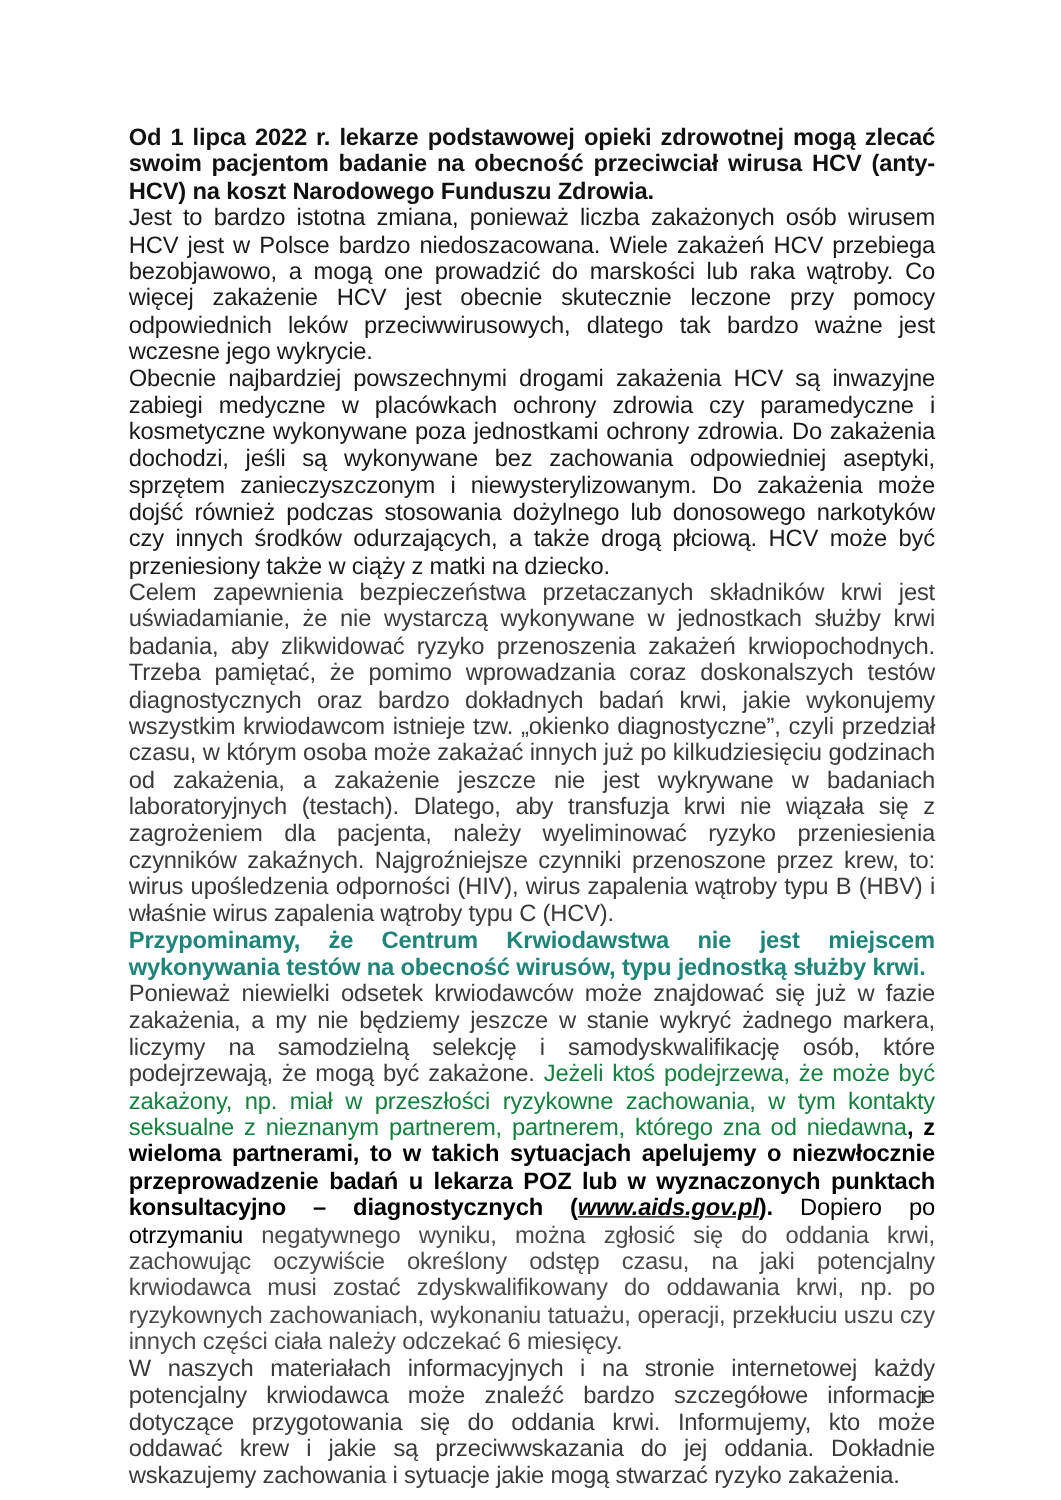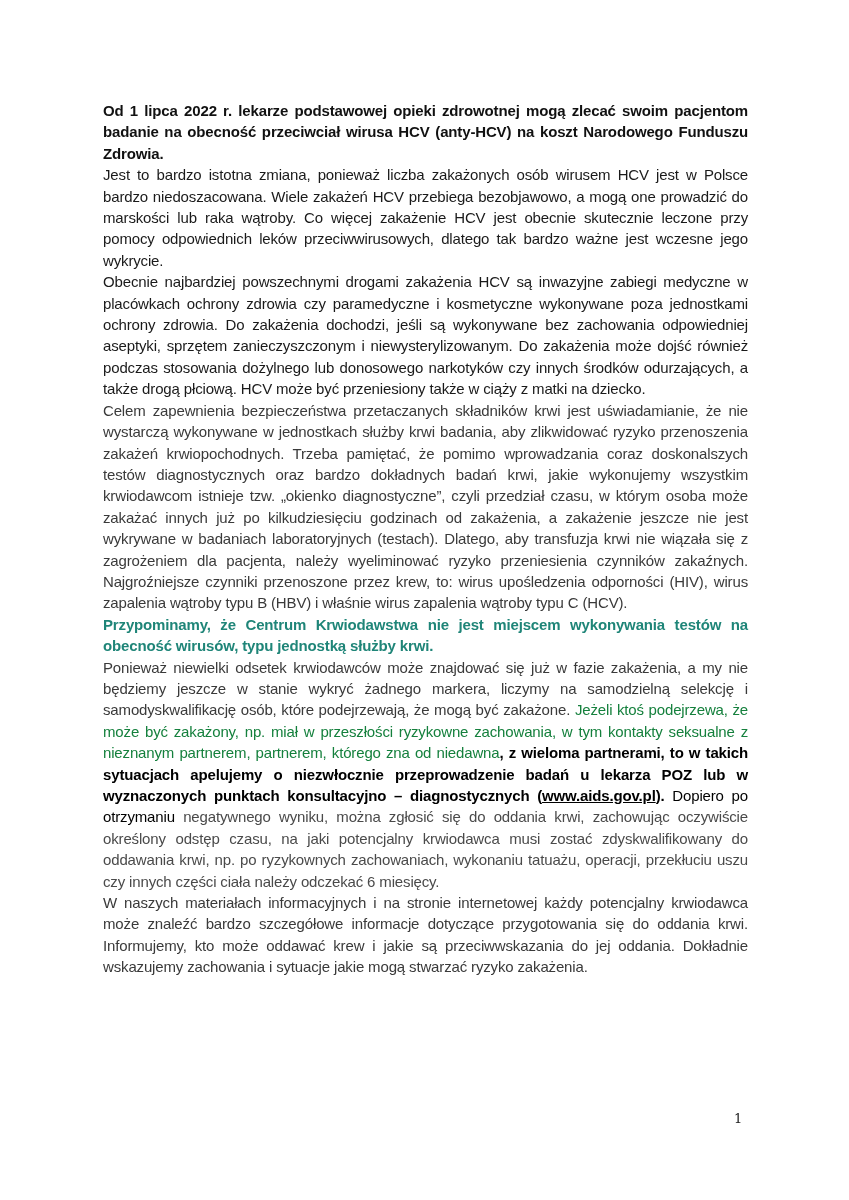--- a/index.html
+++ b/index.html
@@ -12,21 +12,21 @@
       height: 1200px;
       position: relative;
       overflow: hidden;
     }
     .page {
       position: absolute;
       left: 103px;
       top: 100px;
       width: 645px;
       font-family: "Liberation Sans", sans-serif;
-      font-size: 15px;
+      font-size: 19px;
       line-height: 21.4px;
       color: #1a1a1a;
       text-align: justify;
       letter-spacing: -0.15px;
     }
     .para {
       margin: 0;
     }
     .gap {
     }
@@ -52,20 +52,21 @@
     }
     .darkgray-bold {
       color: #15803d;
       font-weight: normal;
       margin-top: 12px;
     }
     .link {
       text-decoration: underline;
       color: #000000;
       font-weight: bold;
+      font-style: italic;
     }
     .page-number {
       position: absolute;
       left: 734px;
       top: 1111px;
       font-family: "DejaVu Serif", serif;
       font-size: 13px;
       color: #222222;
     }
   </style>

